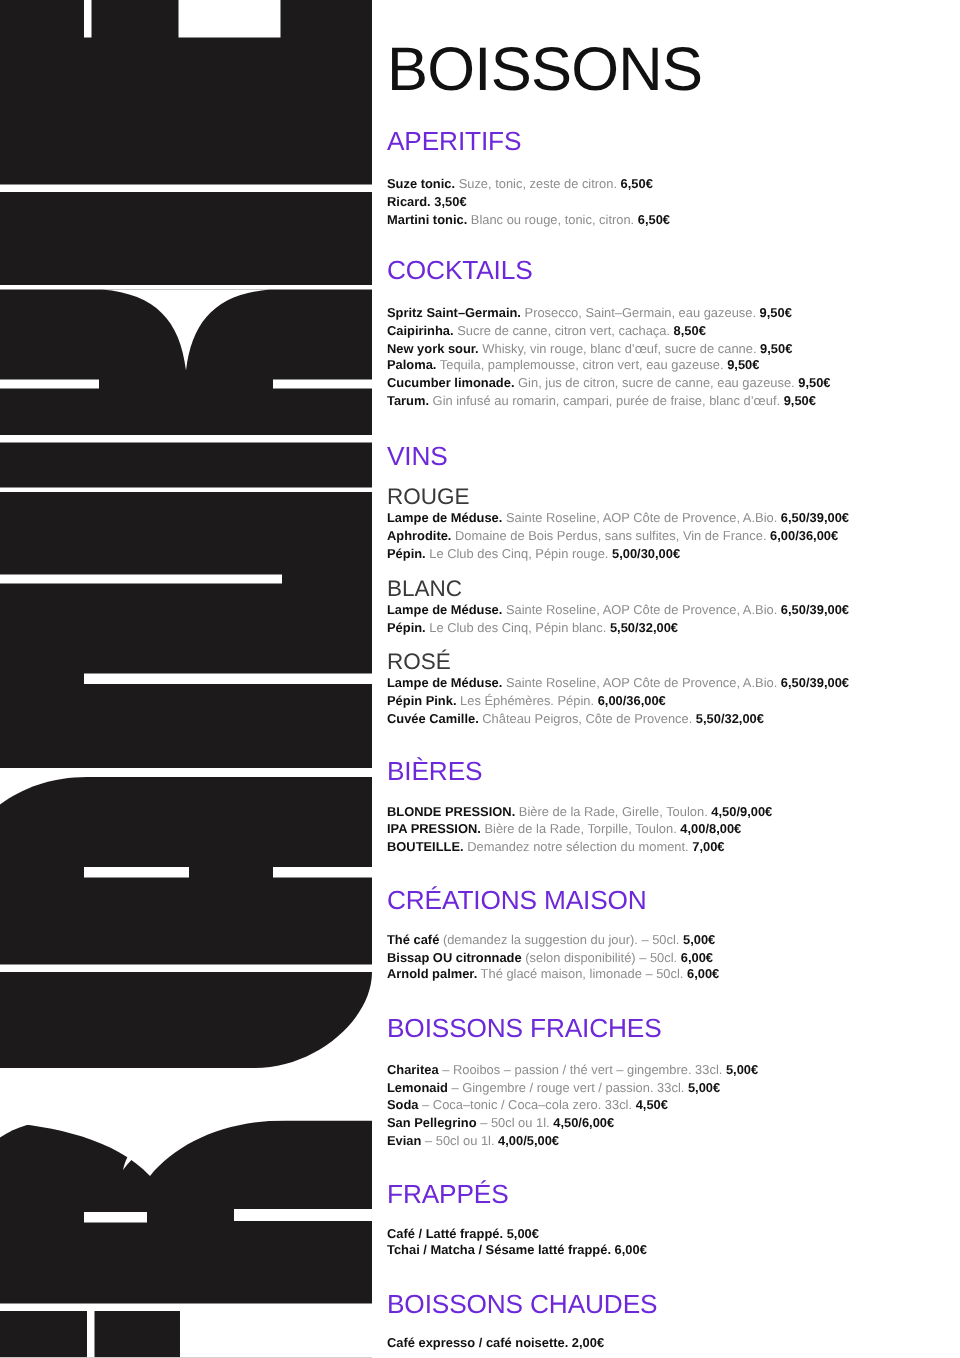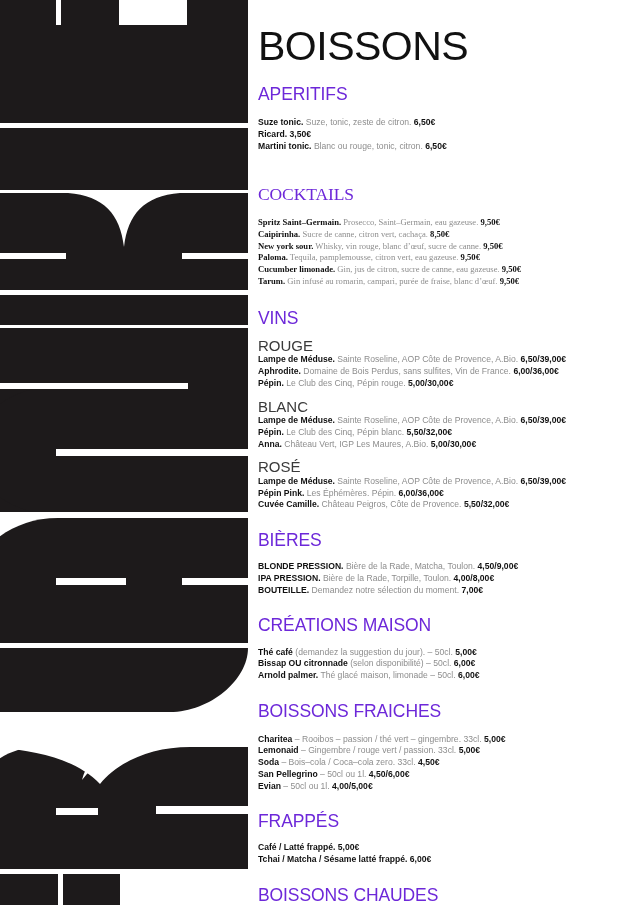--- a/index.html
+++ b/index.html
@@ -56,21 +56,21 @@
   }
   .section-title {
     font-size: 17.5px;
     font-weight: 400;
     letter-spacing: -0.1px;
     color: #6d28d9;
     margin: 0;
     line-height: 1.15;
   }
   .sec-aperitifs  { margin-top: 17px; }
-  .sec-cocktails  { margin-top: 32px; font-family: Liberation Serif, serif; }
+  .sec-cocktails  { margin-top: 18px; }
   .sec-vins       { margin-top: 20px; }
   .sec-bieres     { margin-top: 19px; }
   .sec-creations  { margin-top: 19px; }
   .sec-fraiches   { margin-top: 19px; }
   .sec-frappes    { margin-top: 19px; }
   .sec-chaudes    { margin-top: 19px; }
 
   .items {
     margin: 0;
     padding: 0;
@@ -191,55 +191,54 @@
       <ul class="items gap-sm">
         <li class="item"><span class="name">Lampe de Méduse.</span> <span class="desc">Sainte Roseline, AOP Côte de Provence, A.Bio.</span> <span class="price">6,50/39,00€</span></li>
         <li class="item"><span class="name">Aphrodite.</span> <span class="desc">Domaine de Bois Perdus, sans sulfites, Vin de France.</span> <span class="price">6,00/36,00€</span></li>
         <li class="item"><span class="name">Pépin.</span> <span class="desc">Le Club des Cinq, Pépin rouge.</span> <span class="price">5,00/30,00€</span></li>
       </ul>
 
       <div class="subhead">BLANC</div>
       <ul class="items gap-sm">
         <li class="item"><span class="name">Lampe de Méduse.</span> <span class="desc">Sainte Roseline, AOP Côte de Provence, A.Bio.</span> <span class="price">6,50/39,00€</span></li>
         <li class="item"><span class="name">Pépin.</span> <span class="desc">Le Club des Cinq, Pépin blanc.</span> <span class="price">5,50/32,00€</span></li>
-        <li class="item"><span class="name">Anna.</span> <span class="desc">Château Vert, IGP Les Maures, A.Bio.</span> <span class="price">5,00/30,00€</span></li>
       </ul>
 
       <div class="subhead">ROSÉ</div>
       <ul class="items gap-sm">
         <li class="item"><span class="name">Lampe de Méduse.</span> <span class="desc">Sainte Roseline, AOP Côte de Provence, A.Bio.</span> <span class="price">6,50/39,00€</span></li>
         <li class="item"><span class="name">Pépin Pink.</span> <span class="desc">Les Éphémères. Pépin.</span> <span class="price">6,00/36,00€</span></li>
         <li class="item"><span class="name">Cuvée Camille.</span> <span class="desc">Château Peigros, Côte de Provence.</span> <span class="price">5,50/32,00€</span></li>
       </ul>
     </section>
 
     <section class="section sec-bieres">
       <h2 class="section-title">BIÈRES</h2>
       <ul class="items gap-md">
-        <li class="item"><span class="name">BLONDE PRESSION.</span> <span class="desc">Bière de la Rade, Matcha, Toulon.</span> <span class="price">4,50/9,00€</span></li>
+        <li class="item"><span class="name">BLONDE PRESSION.</span> <span class="desc">Bière de la Rade, Girelle, Toulon.</span> <span class="price">4,50/9,00€</span></li>
         <li class="item"><span class="name">IPA PRESSION.</span> <span class="desc">Bière de la Rade, Torpille, Toulon.</span> <span class="price">4,00/8,00€</span></li>
         <li class="item"><span class="name">BOUTEILLE.</span> <span class="desc">Demandez notre sélection du moment.</span> <span class="price">7,00€</span></li>
       </ul>
     </section>
 
     <section class="section sec-creations">
       <h2 class="section-title">CRÉATIONS MAISON</h2>
       <ul class="items gap-md">
         <li class="item"><span class="name">Thé café</span> <span class="desc">(demandez la suggestion du jour). – 50cl.</span> <span class="price">5,00€</span></li>
         <li class="item"><span class="name">Bissap OU citronnade</span> <span class="desc">(selon disponibilité) – 50cl.</span> <span class="price">6,00€</span></li>
         <li class="item"><span class="name">Arnold palmer.</span> <span class="desc">Thé glacé maison, limonade – 50cl.</span> <span class="price">6,00€</span></li>
       </ul>
     </section>
 
     <section class="section sec-fraiches">
       <h2 class="section-title">BOISSONS FRAICHES</h2>
       <ul class="items gap-lg">
         <li class="item"><span class="name">Charitea</span> <span class="desc">– Rooibos – passion / thé vert – gingembre. 33cl.</span> <span class="price">5,00€</span></li>
         <li class="item"><span class="name">Lemonaid</span> <span class="desc">– Gingembre / rouge vert / passion. 33cl.</span> <span class="price">5,00€</span></li>
-        <li class="item"><span class="name">Soda</span> <span class="desc">– Bois–cola / Coca–cola zero. 33cl.</span> <span class="price">4,50€</span></li>
+        <li class="item"><span class="name">Soda</span> <span class="desc">– Coca–tonic / Coca–cola zero. 33cl.</span> <span class="price">4,50€</span></li>
         <li class="item"><span class="name">San Pellegrino</span> <span class="desc">– 50cl ou 1l.</span> <span class="price">4,50/6,00€</span></li>
         <li class="item"><span class="name">Evian</span> <span class="desc">– 50cl ou 1l.</span> <span class="price">4,00/5,00€</span></li>
       </ul>
     </section>
 
     <section class="section sec-frappes">
       <h2 class="section-title">FRAPPÉS</h2>
       <ul class="items gap-md">
         <li class="item"><span class="name">Café / Latté frappé.</span>  <span class="price">5,00€</span></li>
         <li class="item"><span class="name">Tchai / Matcha / Sésame latté frappé.</span>  <span class="price">6,00€</span></li>

